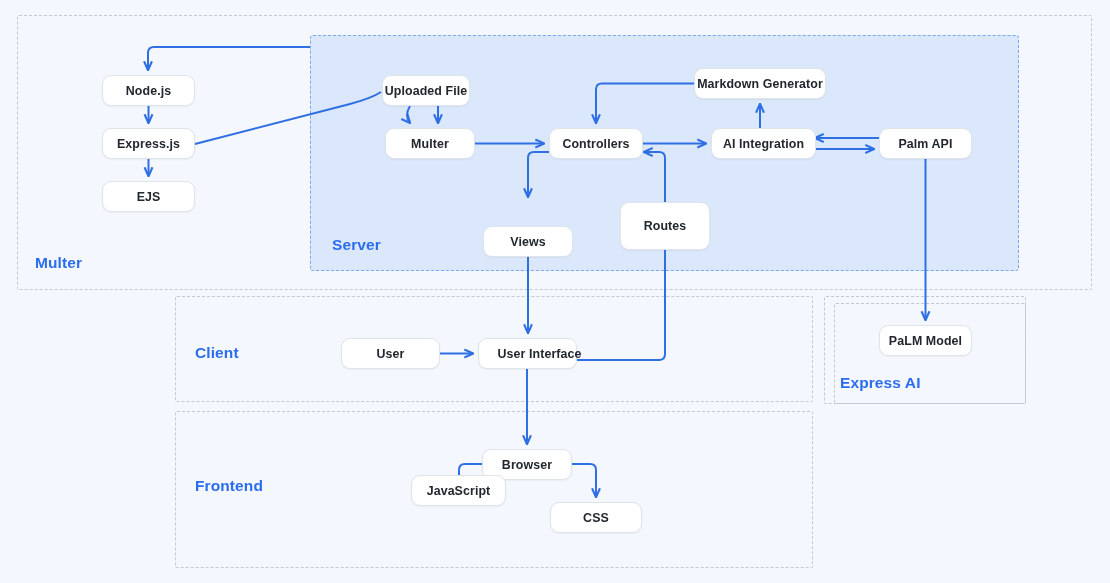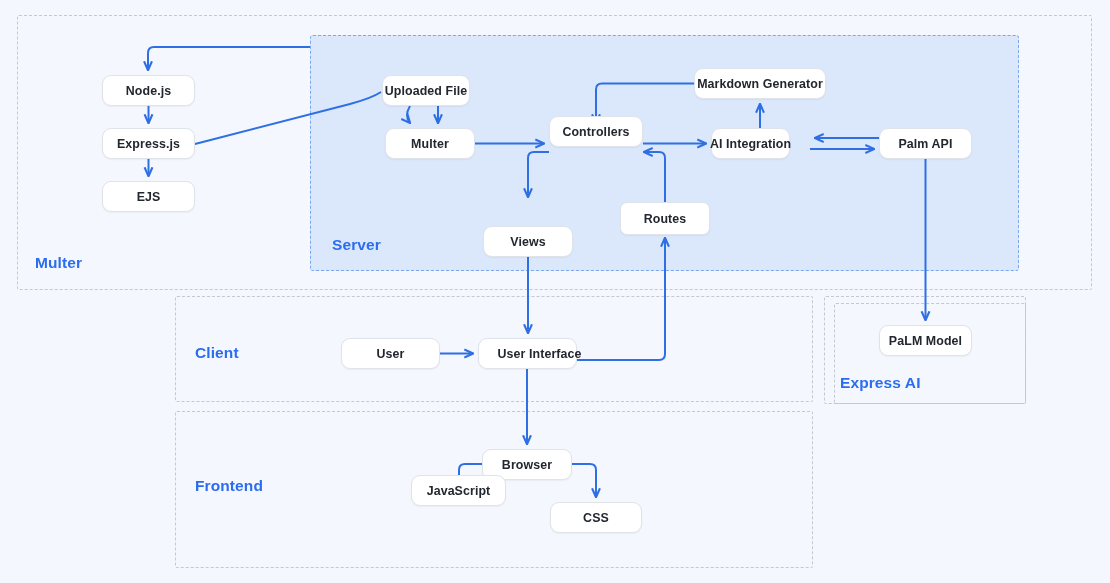--- a/index.html
+++ b/index.html
@@ -157,37 +157,37 @@
     </div>
 
   <div class="node" style="left:382px; top:75px; width:88px; height:31px;">
       <span>Uploaded File</span>
     </div>
 
   <div class="node" style="left:385px; top:128px; width:90px; height:31px;">
       <span>Multer</span>
     </div>
 
-  <div class="node" style="left:549px; top:116px; width:94px; height:31px;">
+  <div class="node" style="left:549px; top:128px; width:94px; height:31px;">
       <span>Controllers</span>
     </div>
 
   <div class="node" style="left:483px; top:202px; width:90px; height:31px;margin-top:24px;">
       <span>Views</span>
     </div>
 
-  <div class="node" style="left:620px; top:202px; width:90px; height:33px;border-radius:7px;">
+  <div class="node" style="left:620px; top:202px; width:90px; height:48px;">
       <span>Routes</span>
     </div>
 
   <div class="node" style="left:694px; top:68px; width:132px; height:31px;">
       <span>Markdown Generator</span>
     </div>
 
-  <div class="node" style="left:711px; top:128px; width:79px; height:31px;">
+  <div class="node" style="left:711px; top:128px; width:105px; height:31px;">
       <span>AI Integration</span>
     </div>
 
   <div class="node" style="left:879px; top:128px; width:93px; height:31px;">
       <span>Palm API</span>
     </div>
 
   <div class="node" style="left:879px; top:325px; width:93px; height:31px;">
       <span>PaLM Model</span>
     </div>

